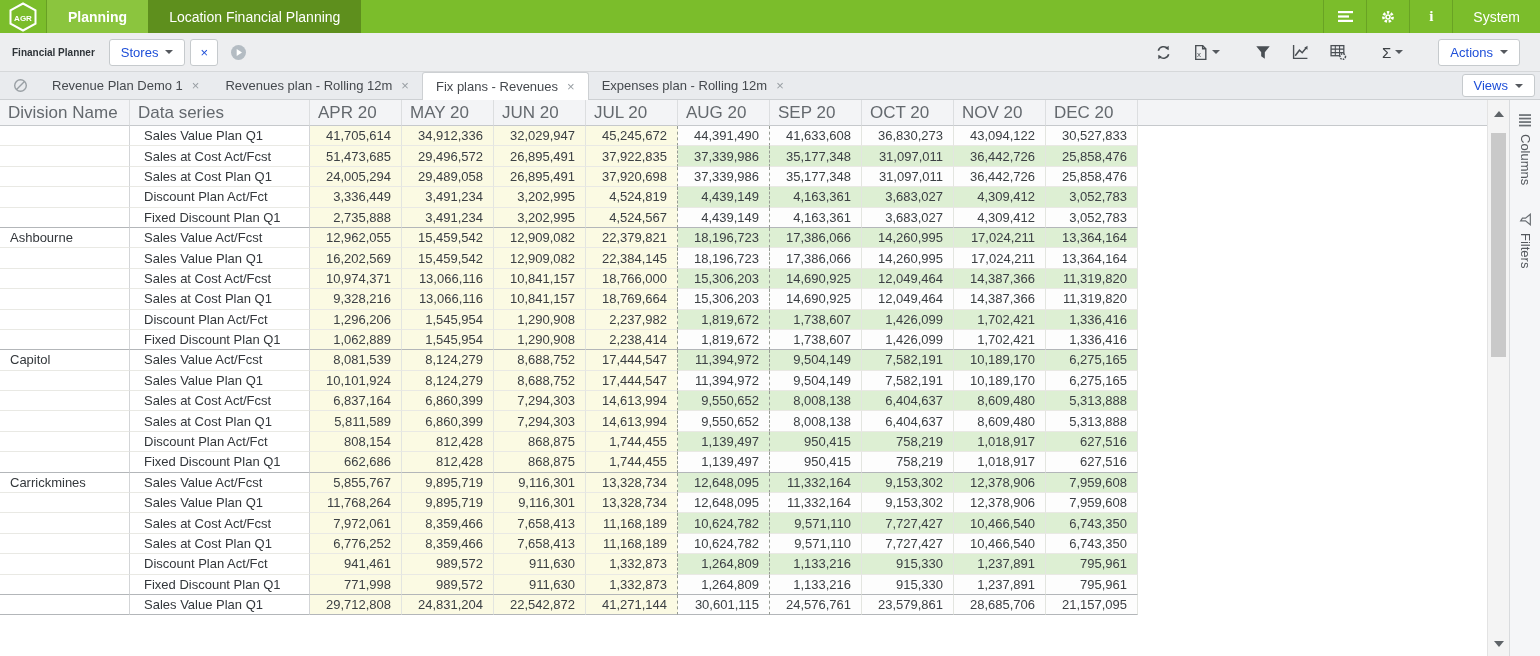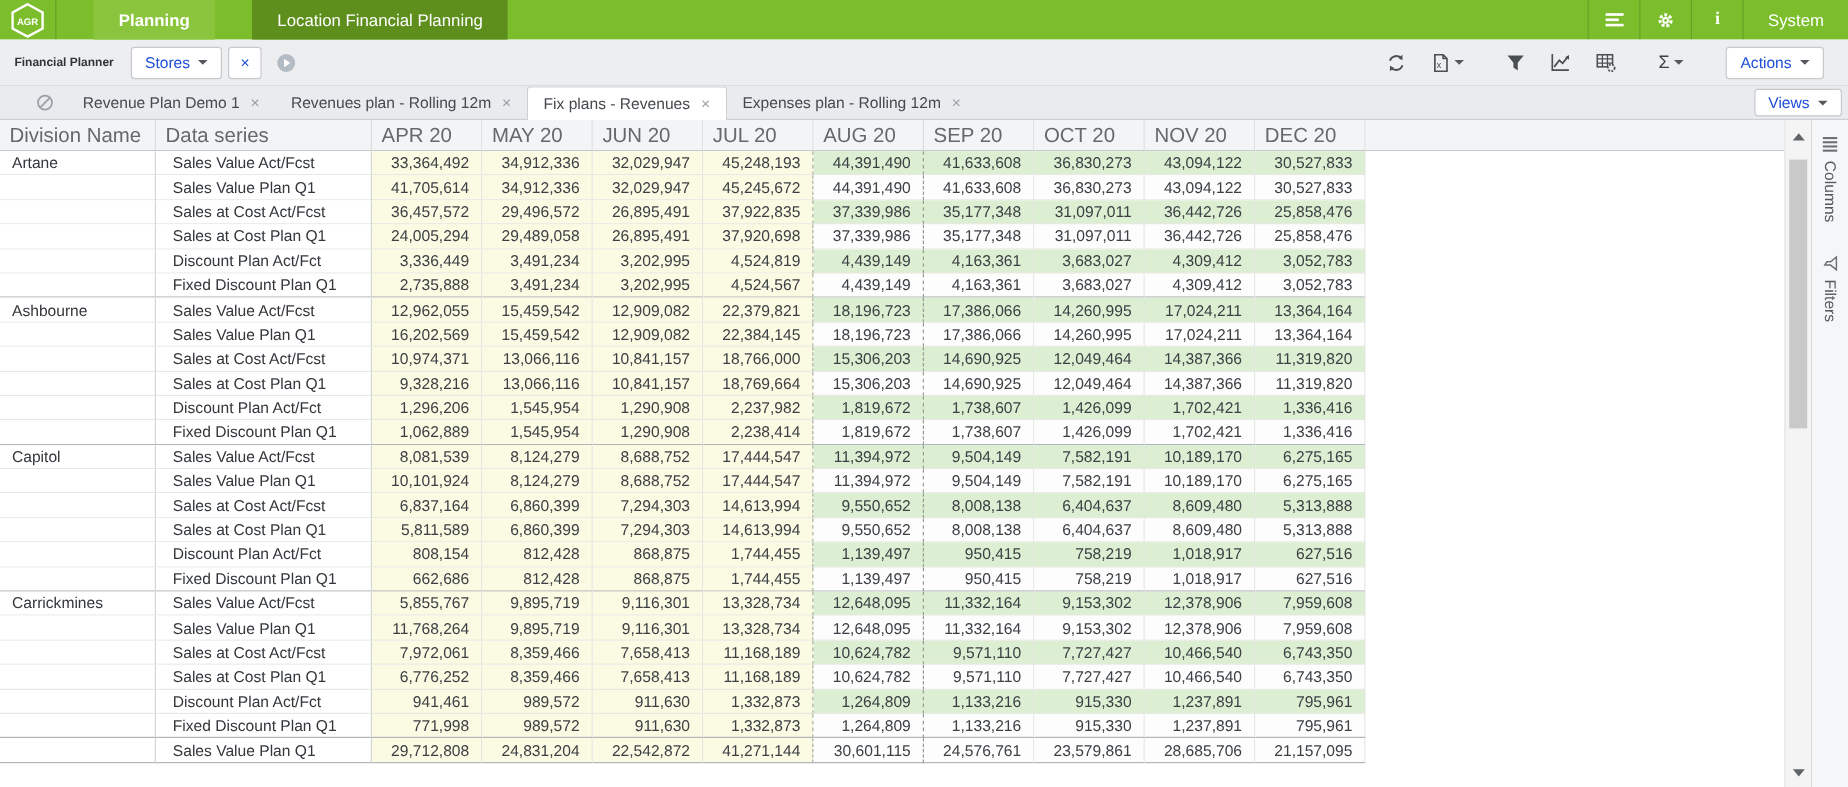--- a/index.html
+++ b/index.html
@@ -6,21 +6,21 @@
   html,body { margin:0; padding:0; }
   body {
     width:1540px; height:656px; overflow:hidden;
     font-family:"Liberation Sans", sans-serif;
     background:#fff; -webkit-font-smoothing:antialiased;
   }
   
   .topbar { height:33px; background:#7bbd2b; display:flex; align-items:stretch; color:#fff; }
   .logo-box { width:47px; display:flex; align-items:center; justify-content:center;
               border-right:1px solid rgba(0,0,0,.15); }
-  .mtab { display:flex; align-items:center; padding:0 21px; font-size:14px; cursor:pointer;margin-left:31px; }
+  .mtab { display:flex; align-items:center; padding:0 21px; font-size:14px; cursor:pointer; }
   .mtab.menu { background:#8bc53e; font-weight:bold; }
   .mtab.module { background:#5e8f1d; }
   .top-right { margin-left:auto; display:flex; align-items:stretch; }
   .top-icon { width:43px; display:flex; align-items:center; justify-content:center;
               border-left:1px solid rgba(0,0,0,.14); cursor:pointer; }
   .info-glyph { font-family:"Liberation Serif", serif; font-weight:bold; font-size:15px; }
   .top-system { display:flex; align-items:center; padding:0 20px; font-size:14px;
                 border-left:1px solid rgba(0,0,0,.14); cursor:pointer; }
   
   .toolbar { height:39px; background:#edeef0; border-bottom:1px solid #d6d8da;
@@ -32,21 +32,21 @@
   .btn.small { padding:0 9px; margin-left:5px; }
   .caret { width:0; height:0; border-left:4px solid transparent; border-right:4px solid transparent;
            border-top:4px solid #55595e; display:inline-block; }
   .play-wrap { margin-left:12px; display:flex; align-items:center; cursor:pointer; }
   .tb-right { margin-left:auto; display:flex; align-items:center; gap:21px; padding-right:8px; }
   .tb-icon { display:inline-flex; align-items:center; gap:4px; cursor:pointer; }
   .sigma-glyph { font-size:15px; color:#3c4044; }
   .gap-l { margin-left:14px; }
   
   .tabbar { height:28px; background:#e9ebee; border-bottom:1px solid #cdd0d3;
-            display:flex; align-items:flex-start; padding-left:25px; position:relative; }
+            display:flex; align-items:flex-start; padding-left:8px; position:relative; }
   .noentry { align-self:center; margin:0 11px 0 5px; display:flex; cursor:default; }
   .tab { display:flex; align-items:center; gap:9px; padding:0 13px; height:27px;
          font-size:13px; color:#45494e; cursor:pointer; white-space:nowrap; }
   .tab.active { background:#fff; border:1px solid #cdd0d3; border-bottom:none;
                 border-radius:3px 3px 0 0; height:28px; margin-bottom:-1px; }
   .tab-close { color:#979da2; font-size:13px; }
   .views-btn { position:absolute; right:5px; top:2px; height:23px; }
   
   .content { position:relative; height:556px; display:flex; }
   .grid-wrap { width:1487px; height:100%; overflow:hidden; background:#fff; }
@@ -236,51 +236,37 @@
               <th class="month">AUG 20</th>
               <th class="month">SEP 20</th>
               <th class="month">OCT 20</th>
               <th class="month">NOV 20</th>
               <th class="month">DEC 20</th>
               <th class="filler"></th>
             </tr>
         </thead>
         <tbody id="grid-body">
             <tr>
-              <td class="c-div">Artane</td>
-              <td class="c-series">Sales Value Act/Fcst</td>
-              <td class="c-num past">33,364,492</td>
-              <td class="c-num past">34,912,336</td>
-              <td class="c-num past">32,029,947</td>
-              <td class="c-num past dash-r">45,248,193</td>
-              <td class="c-num fut-act dash-r">44,391,490</td>
-              <td class="c-num fut-act">41,633,608</td>
-              <td class="c-num fut-act">36,830,273</td>
-              <td class="c-num fut-act">43,094,122</td>
-              <td class="c-num fut-act">30,527,833</td>
-              <td class="c-fill"></td>
-            </tr>
-            <tr>
               <td class="c-div"></td>
               <td class="c-series">Sales Value Plan Q1</td>
               <td class="c-num past">41,705,614</td>
               <td class="c-num past">34,912,336</td>
               <td class="c-num past">32,029,947</td>
               <td class="c-num past dash-r">45,245,672</td>
               <td class="c-num fut-plan dash-r">44,391,490</td>
               <td class="c-num fut-plan">41,633,608</td>
               <td class="c-num fut-plan">36,830,273</td>
               <td class="c-num fut-plan">43,094,122</td>
               <td class="c-num fut-plan">30,527,833</td>
               <td class="c-fill"></td>
             </tr>
             <tr>
               <td class="c-div"></td>
               <td class="c-series">Sales at Cost Act/Fcst</td>
-              <td class="c-num past">36,457,572</td>
+              <td class="c-num past">51,473,685</td>
               <td class="c-num past">29,496,572</td>
               <td class="c-num past">26,895,491</td>
               <td class="c-num past dash-r">37,922,835</td>
               <td class="c-num fut-act dash-r">37,339,986</td>
               <td class="c-num fut-act">35,177,348</td>
               <td class="c-num fut-act">31,097,011</td>
               <td class="c-num fut-act">36,442,726</td>
               <td class="c-num fut-act">25,858,476</td>
               <td class="c-fill"></td>
             </tr>

